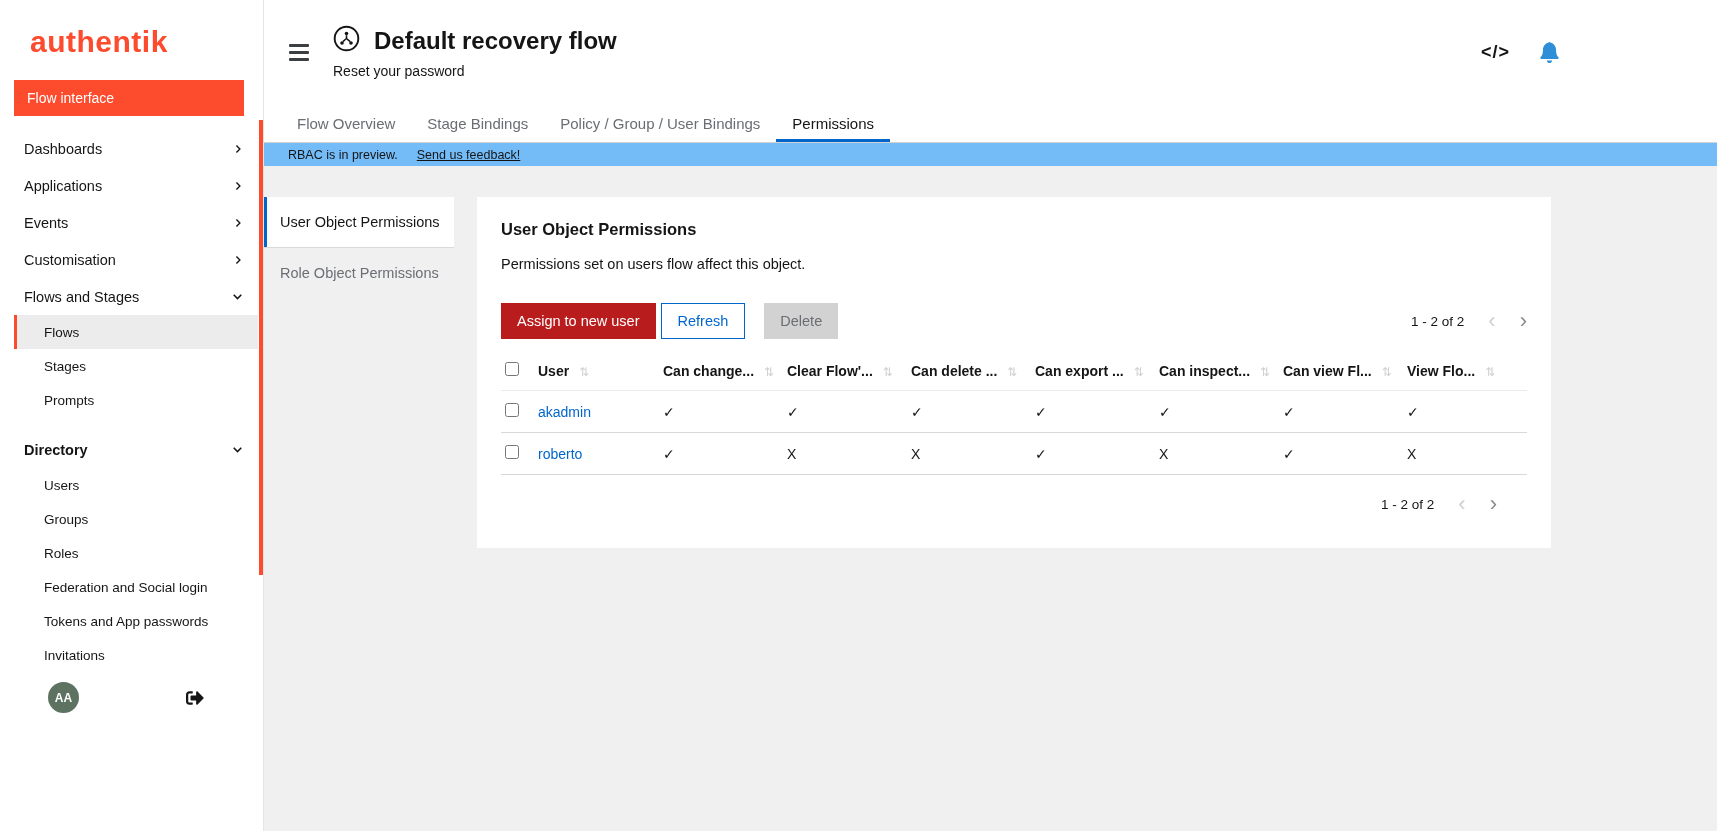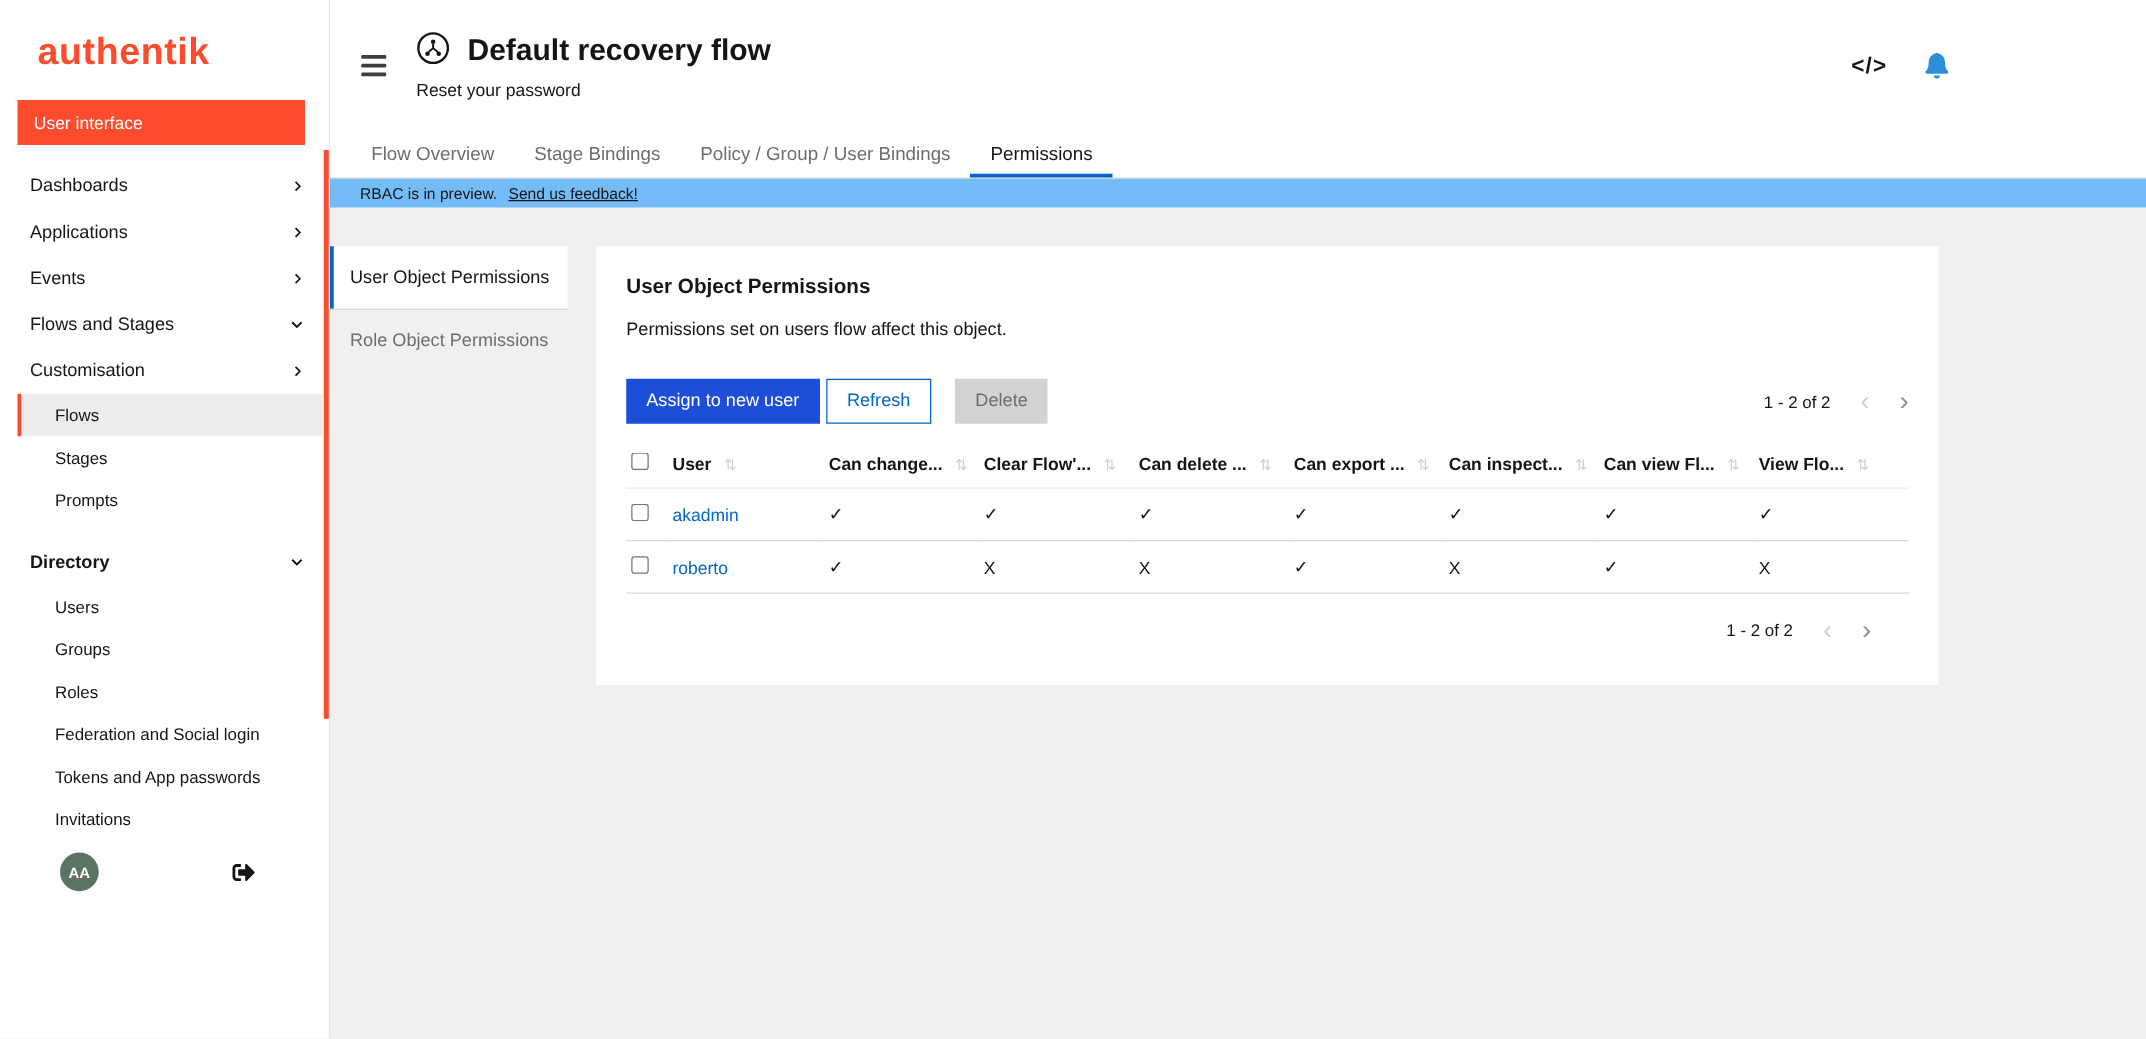--- a/index.html
+++ b/index.html
@@ -38,33 +38,33 @@
   .title-row { display:flex; align-items:center; gap:14px; }
   .title-row h1 { margin:0; font-size:24px; font-weight:600; }
   .subtitle { margin-top:7px; font-size:14px; }
   .top-icons { margin-left:auto; padding-right:158px; display:flex; align-items:center; gap:30px; }
   .code-icon { font-size:18px; font-weight:bold; letter-spacing:1px; cursor:pointer; }
   .bell-icon { display:flex; cursor:pointer; color:#2e8fd8; }
   .tabs { height:39px; background:#fff; display:flex; padding-left:17px; border-bottom:1px solid #d2d2d2; flex-shrink:0; }
   .tab { padding:0 16px; display:flex; align-items:center; font-size:15px; color:#6a6e73; cursor:pointer; white-space:nowrap; }
   .tab.active { color:#151515; box-shadow:inset 0 -3px 0 0 #0066cc; }
   .banner { height:23px; background:#73bcf7; display:flex; align-items:center; padding-left:24px;
-            font-size:12.5px; gap:9px; flex-shrink:0; }
+            font-size:12.5px; gap:19px; flex-shrink:0; }
   .banner-link { color:#151515; text-decoration:underline; cursor:pointer; }
   .content { flex:1; display:flex; align-items:flex-start; padding:31px 166px 0 0; min-height:0; }
   .subnav { width:190px; flex-shrink:0; }
   .subnav-item { padding:17px 10px 17px 16px; font-size:14.5px; color:#6a6e73; cursor:pointer; }
   .subnav-item.active { background:#fff; color:#151515; border-left:3px solid #0066cc; padding-left:13px; }
   .subnav-item + .subnav-item { border-top:1px solid #d9d9d9; }
   .card { flex:1; margin-left:23px; background:#fff; padding:23px 24px 30px; min-height:351px; }
   .card h2 { margin:0; font-size:16.5px; font-weight:bold; }
   .desc { margin:17px 0 0; font-size:14.5px; }
   .toolbar { margin-top:31px; display:flex; align-items:center; }
   .btn { height:36px; padding:0 16px; font-size:14.5px; border:none; cursor:pointer; font-family:inherit; }
-  .btn.primary { background:#1d4ed8; color:#fff; }
+  .btn.primary { background:#b91c1c; color:#fff; }
   .btn.secondary { background:#fff; color:#0066cc; border:1px solid #0066cc; margin-left:5px; }
   .btn.disabled { background:#d2d2d2; color:#6a6e73; margin-left:19px; cursor:default; }
   .pager { margin-left:auto; display:flex; align-items:center; font-size:13.5px; }
   .pager .arrow { font-size:22px; line-height:1; margin-left:24px; cursor:pointer; }
   .arrow.prev { color:#cfcfcf; }
   .arrow.next { color:#8a8d90; }
   .pager.bottom { margin-left:0; margin-top:18px; justify-content:flex-end; padding-right:30px; }
   .perm-table { width:100%; border-collapse:collapse; margin-top:12px; table-layout:fixed; }
   .perm-table th { font-size:14px; font-weight:bold; text-align:left; padding:11px 4px;
                    border-bottom:1px solid #ebebeb; white-space:nowrap; overflow:hidden; }
@@ -73,60 +73,60 @@
   .col-user { width:125px; }
   .sort { color:#cfcfcf; font-size:12px; margin-left:10px; font-weight:normal; }
   .user-link { color:#0066cc; cursor:pointer; text-decoration:none; }
   input[type=checkbox] { width:14px; height:14px; margin:0; cursor:pointer; }
 </style>
 </head>
 <body>
 
 <aside class="sidebar">
   <div class="logo">authentik</div>
-  <div class="ui-btn">User interface</div>
+  <div class="ui-btn">Flow interface</div>
 
   <nav class="nav">
     <div class="nav-item">
       <span>Dashboards</span>
       <span class="chev">
           <svg width="10" height="10" viewBox="0 0 16 16" fill="none" stroke="currentColor" stroke-width="2.2">
             <path d="M5.5 2.5 L11 8 L5.5 13.5"></path>
           </svg>
         </span>
     </div>
     <div class="nav-item">
       <span>Applications</span>
       <span class="chev">
           <svg width="10" height="10" viewBox="0 0 16 16" fill="none" stroke="currentColor" stroke-width="2.2">
             <path d="M5.5 2.5 L11 8 L5.5 13.5"></path>
           </svg>
         </span>
     </div>
     <div class="nav-item">
       <span>Events</span>
+      <span class="chev">
+          <svg width="10" height="10" viewBox="0 0 16 16" fill="none" stroke="currentColor" stroke-width="2.2">
+            <path d="M5.5 2.5 L11 8 L5.5 13.5"></path>
+          </svg>
+        </span>
+    </div>
+    <div class="nav-item">
+      <span>Customisation</span>
       <span class="chev">
           <svg width="10" height="10" viewBox="0 0 16 16" fill="none" stroke="currentColor" stroke-width="2.2">
             <path d="M5.5 2.5 L11 8 L5.5 13.5"></path>
           </svg>
         </span>
     </div>
     <div class="nav-item">
       <span>Flows and Stages</span>
       <span class="chev">
           <svg width="11" height="11" viewBox="0 0 16 16" fill="none" stroke="currentColor" stroke-width="2.2">
             <path d="M2.5 5.5 L8 11 L13.5 5.5"></path>
-          </svg>
-        </span>
-    </div>
-    <div class="nav-item">
-      <span>Customisation</span>
-      <span class="chev">
-          <svg width="10" height="10" viewBox="0 0 16 16" fill="none" stroke="currentColor" stroke-width="2.2">
-            <path d="M5.5 2.5 L11 8 L5.5 13.5"></path>
           </svg>
         </span>
     </div>
     <div>
       <div class="sub-item active">Flows</div>
       <div class="sub-item">Stages</div>
       <div class="sub-item">Prompts</div>
     </div>
     <div class="nav-item dir">
       <span>Directory</span>

